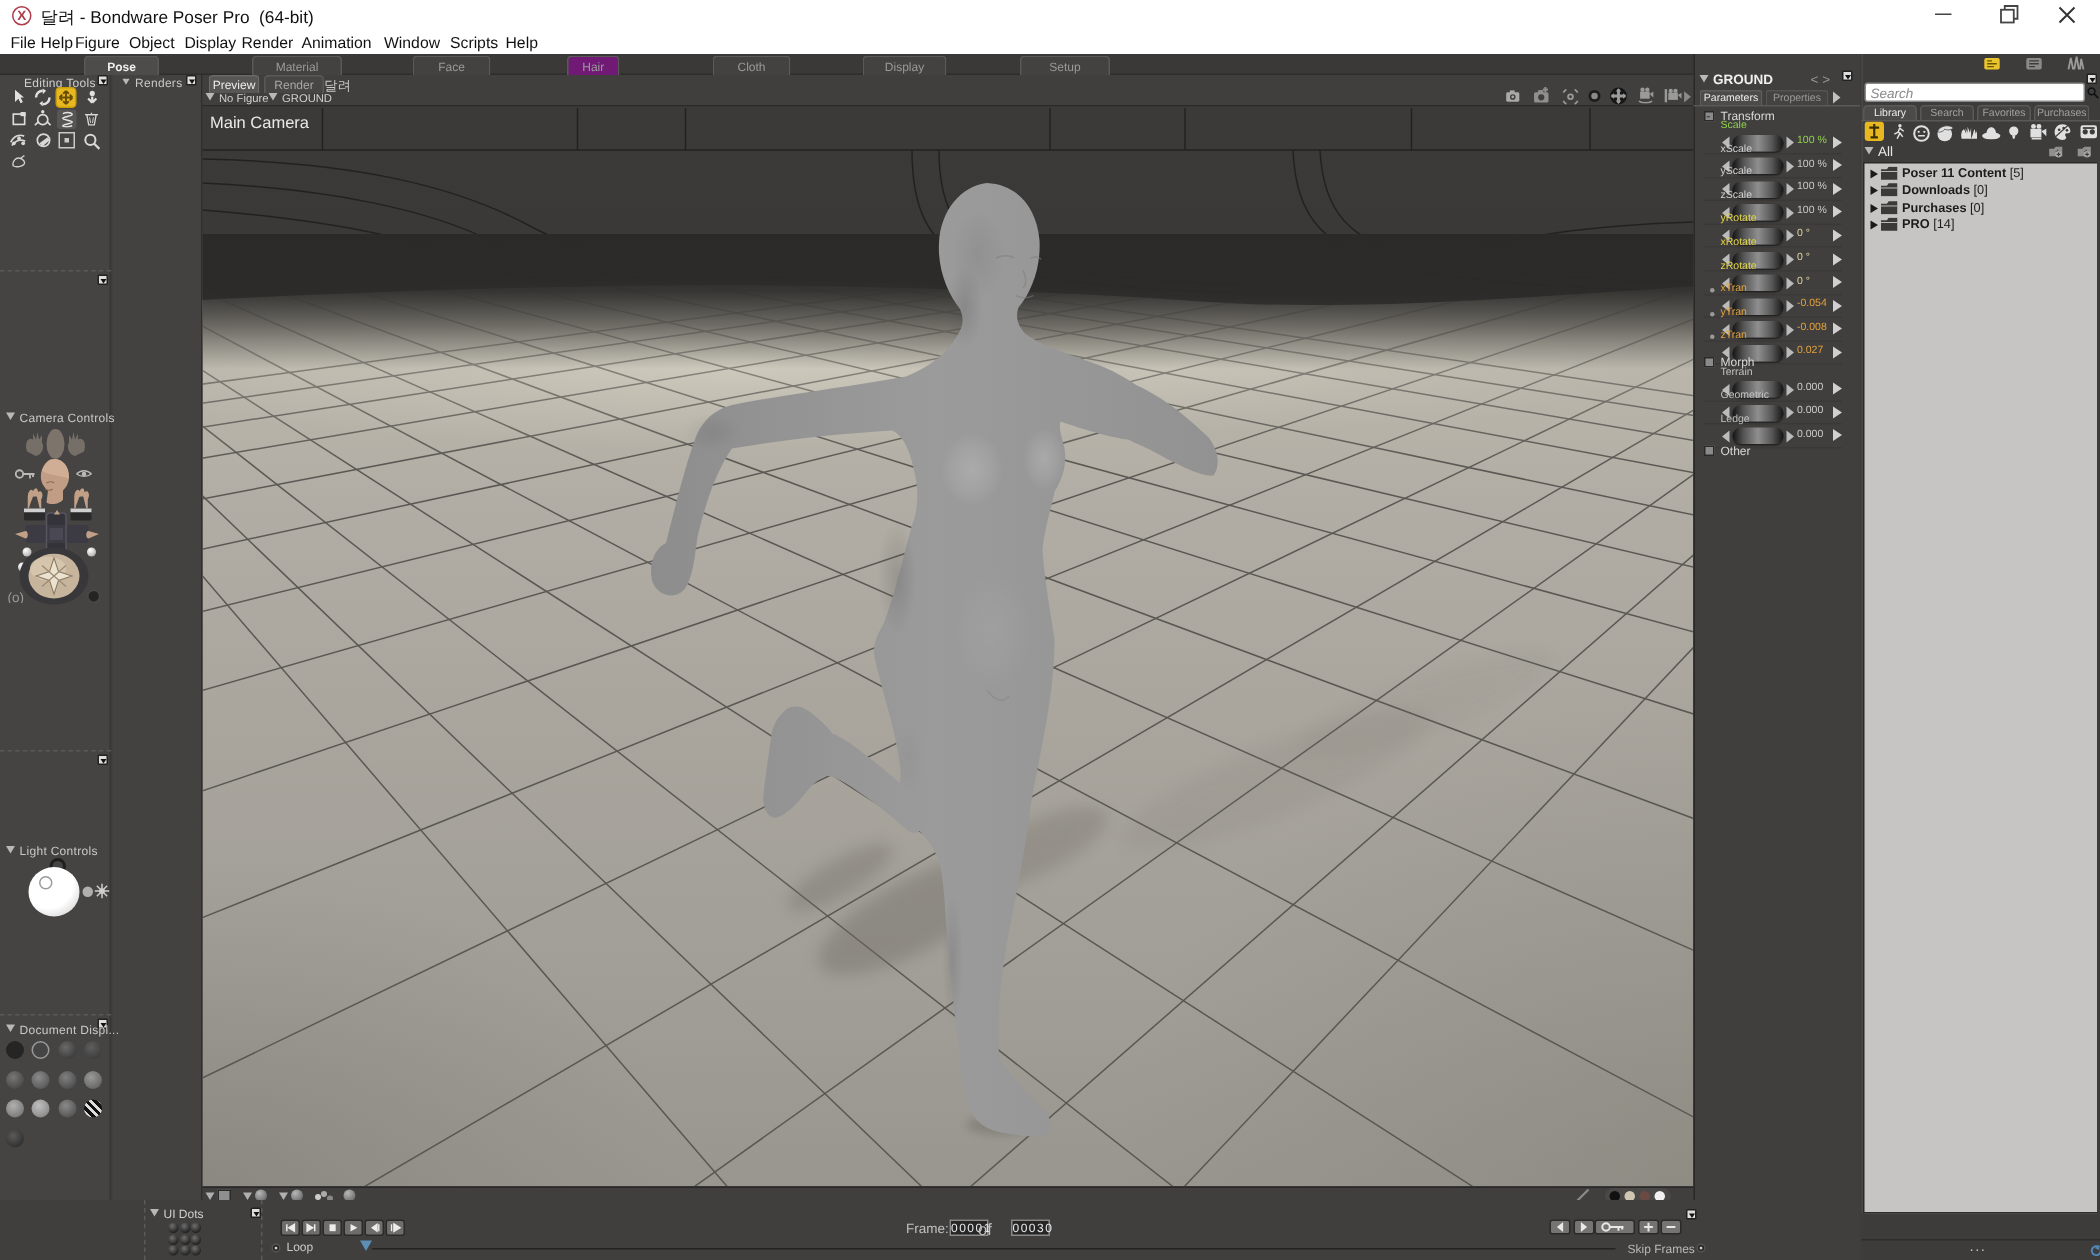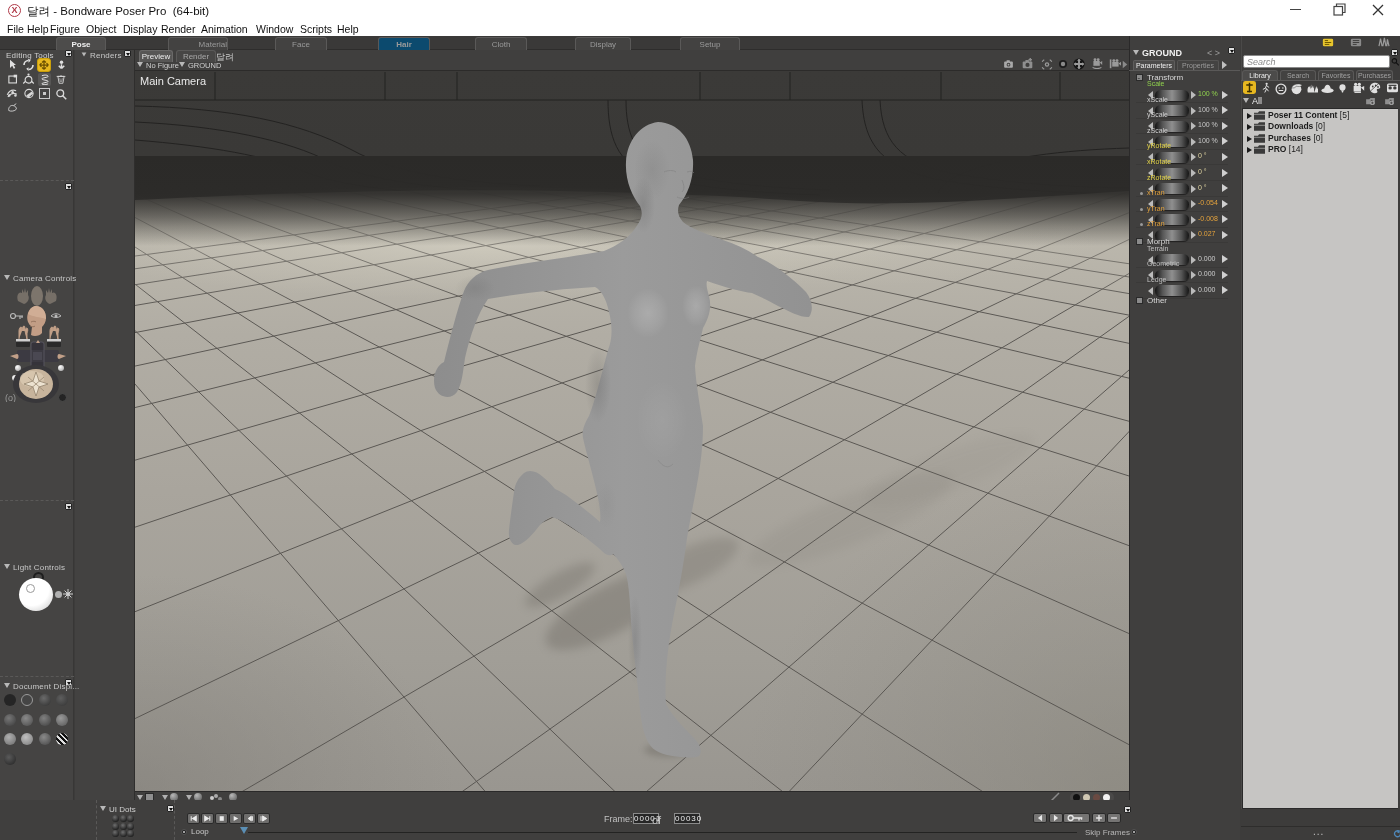--- a/index.html
+++ b/index.html
@@ -34,29 +34,29 @@
   <span style="position:absolute;left:161px;top:2px">Render</span>
   <span style="position:absolute;left:201px;top:2px">Animation</span>
   <span style="position:absolute;left:256px;top:2px">Window</span>
   <span style="position:absolute;left:300px;top:2px">Scripts</span>
   <span style="position:absolute;left:337px;top:2px">Help</span>
 </div>
 
 <div class="ab" style="left:0;top:36px;width:1400px;height:804px;background:#3d3c3b"></div>
 <div class="ab" style="left:0;top:36px;width:1133px;height:14px;background:#3a3938;border-bottom:1px solid #2e2d2c"></div>
 <div class="ab" style="left:56px;top:37px;width:50px;height:13px;background:#4d4c4b;border:1px solid #5a5958;border-bottom:none;border-radius:3px 3px 0 0;color:#f0f0f0;font-size:8px;font-weight:bold;text-align:center;line-height:13px">Pose</div>
-<div class="ab" style="left:168px;top:37px;width:60px;height:13px;background:#434241;border:1px solid #5a5958;border-bottom:none;border-radius:3px 3px 0 0;color:#9a9a9a;font-size:8px;font-weight:normal;text-align:right;line-height:13px">Material</div>
+<div class="ab" style="left:168px;top:37px;width:60px;height:13px;background:#434241;border:1px solid #5a5958;border-bottom:none;border-radius:3px 3px 0 0;color:#9a9a9a;font-size:8px;font-weight:normal;text-align:center;line-height:13px">Material</div>
 <div class="ab" style="left:275px;top:37px;width:52px;height:13px;background:#434241;border:1px solid #5a5958;border-bottom:none;border-radius:3px 3px 0 0;color:#9a9a9a;font-size:8px;font-weight:normal;text-align:center;line-height:13px">Face</div>
-<div class="ab" style="left:378px;top:37px;width:52px;height:13px;background:#0c4a6e;border:1px solid #5a5958;border-bottom:none;border-radius:3px 3px 0 0;color:#9a9a9a;font-size:8px;font-weight:bold;text-align:center;line-height:13px">Hair</div>
+<div class="ab" style="left:378px;top:37px;width:35px;height:13px;background:#701a75;border:1px solid #5a5958;border-bottom:none;border-radius:3px 3px 0 0;color:#9a9a9a;font-size:8px;font-weight:normal;text-align:center;line-height:13px">Hair</div>
 <div class="ab" style="left:475px;top:37px;width:52px;height:13px;background:#434241;border:1px solid #5a5958;border-bottom:none;border-radius:3px 3px 0 0;color:#9a9a9a;font-size:8px;font-weight:normal;text-align:center;line-height:13px">Cloth</div>
 <div class="ab" style="left:575px;top:37px;width:56px;height:13px;background:#434241;border:1px solid #5a5958;border-bottom:none;border-radius:3px 3px 0 0;color:#9a9a9a;font-size:8px;font-weight:normal;text-align:center;line-height:13px">Display</div>
 <div class="ab" style="left:680px;top:37px;width:60px;height:13px;background:#434241;border:1px solid #5a5958;border-bottom:none;border-radius:3px 3px 0 0;color:#9a9a9a;font-size:8px;font-weight:normal;text-align:center;line-height:13px">Setup</div>
 
 <div class="pane" style="left:0;top:50px;width:74px;height:750px;background:#454443;border-right:1px solid #383736"></div>
-<div class="ptitle" style="left:6px;top:51px;color:#cfcfcf">Editing Tools</div>
+<div class="ptitle" style="left:16px;top:51px;color:#cfcfcf">Editing Tools</div>
 <div class="ddbox" style="left:65px;top:50px"></div>
 
 <svg class="ab" style="left:7px;top:59px" width="12" height="12" viewBox="0 0 16 16">
     <path d="M4,1 L4,12 L7,9 L9,13 L11,12 L9,8 L12,8 Z" fill="#e0e0e0"></path>
   </svg>
 <svg class="ab" style="left:22px;top:59px" width="13" height="12" viewBox="0 0 16 16">
     <path d="M2,8 A6,6 0 0 1 8,2 M14,8 A6,6 0 0 1 8,14" stroke="#e0e0e0" stroke-width="2.2" fill="none"></path>
     <path d="M8,0 L11,2 L8,5 Z M8,11 L5,13 L8,16 Z" fill="#e0e0e0"></path>
   </svg>
 <div class="ab" style="left:37px;top:58px;width:14px;height:14px;background:#e8b820;border-radius:3px;border:1px solid #caa00a"></div>

